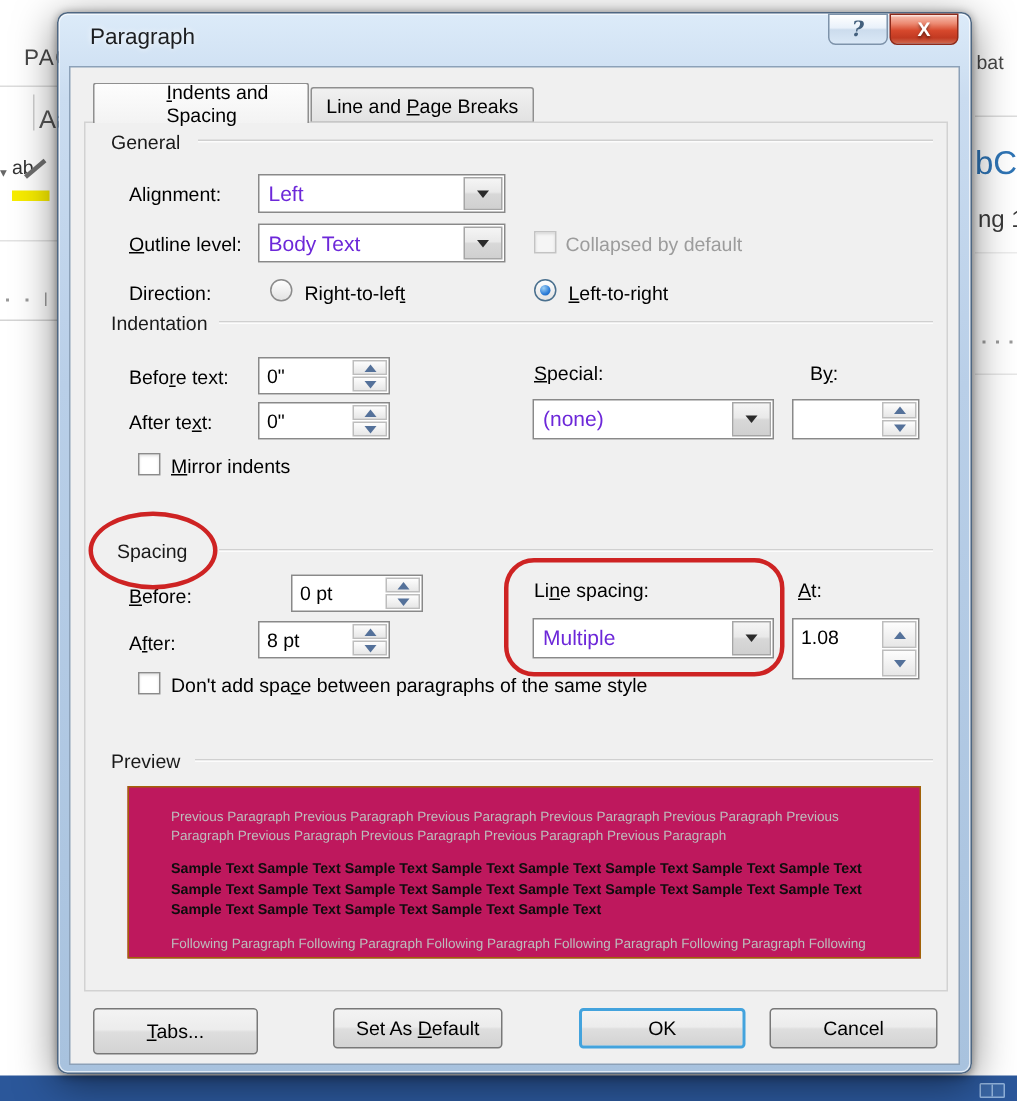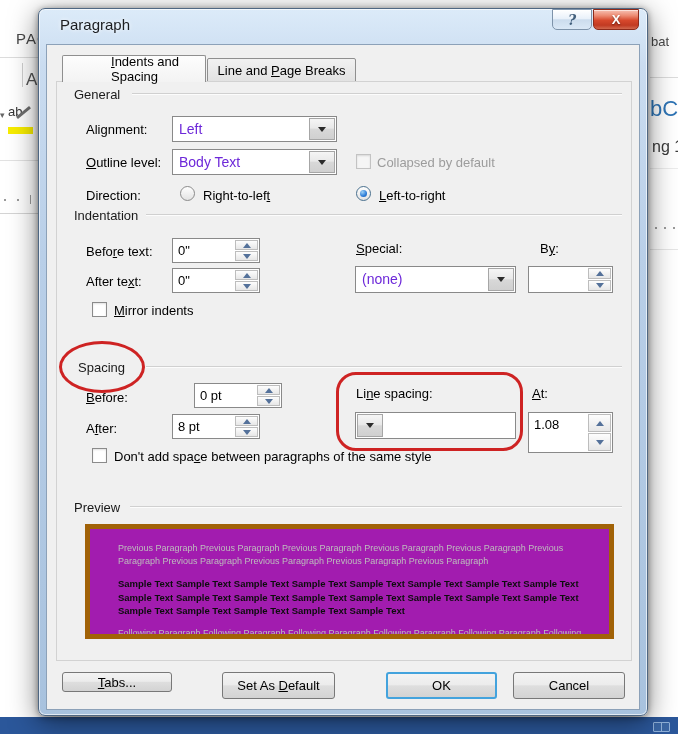--- a/index.html
+++ b/index.html
@@ -71,21 +71,21 @@
 
   
   .checkbox { width:15px; height:15px; background:#fff; border:1px solid #8b8b8b; box-shadow:inset 0 1px 2px rgba(0,0,0,.12); z-index:15; }
   .checkbox.dis { background:#f5f5f5; border-color:#c3c3c3; }
   .radio { width:15px; height:15px; border-radius:50%; background:linear-gradient(#fefefe,#e3e3e3); border:1px solid #8b8b8b; z-index:15; }
   .radio.selected { border-color:#4a708e; }
   .radio.selected::after { content:''; position:absolute; left:3px; top:3px; width:7px; height:7px; border-radius:50%;
     background:radial-gradient(circle at 35% 30%, #9ed1f5, #2c7cd8 60%, #1b5ca8); }
 
   
-  .preview-box { left:85px; top:524px; width:529px; height:115px; background:#a21caf; border:5px solid #a16207; z-index:15;
+  .preview-box { left:85px; top:524px; width:529px; height:115px; background:#be185d; border:1px solid #a16207; z-index:15;
     padding:13px 22px 0 28px; overflow:hidden; }
   .pv-gray { font-size:9px; line-height:13px; color:#bdbdbd; }
   .pv-black { font-size:9.5px; line-height:13.5px; font-weight:600; color:#0d0d0d; margin-top:9px; }
   .pv-gray.follow { margin-top:9px; }
 
   
   .btn { z-index:15; display:flex; align-items:center; justify-content:center; font-size:13px; color:#000;
     background:linear-gradient(180deg,#f3f3f3,#ececec 46%,#dedede 52%,#d3d3d3); border:1px solid #787878; border-radius:3px; }
   .btn.default { border:2px solid #43a3dd; }
 
@@ -249,20 +249,21 @@
     <div class="sbtns">
       <div class="sbtn">
           <div class="tri up"></div>
         </div>
       <div class="sbtn">
           <div class="tri down"></div>
         </div>
     </div>
   </div>
   <div class="abs combo" style="left:355px; top:412px; width:161px; height:27px;">
+    <div class="cval">Multiple</div>
     <div class="cbtn">
         <div class="ctri"></div>
       </div>
   </div>
   <div class="abs spinbox" style="left:528px; top:412px; width:85px; height:41px;">
     <div class="sval">1.08</div>
     <div class="sbtns">
       <div class="sbtn">
           <div class="tri up"></div>
         </div>
@@ -279,21 +280,21 @@
   <div class="abs red-rect"></div>
 
   <div class="abs ghead" style="left:74px; top:500px;">Preview</div>
   <div class="abs etch" style="left:130px; top:506px; width:492px;"></div>
   <div class="abs preview-box">
     <div class="pv-gray">Previous Paragraph Previous Paragraph Previous Paragraph Previous Paragraph Previous Paragraph Previous Paragraph Previous Paragraph Previous Paragraph Previous Paragraph Previous Paragraph</div>
     <div class="pv-black">Sample Text Sample Text Sample Text Sample Text Sample Text Sample Text Sample Text Sample Text Sample Text Sample Text Sample Text Sample Text Sample Text Sample Text Sample Text Sample Text Sample Text Sample Text Sample Text Sample Text Sample Text</div>
     <div class="pv-gray follow">Following Paragraph Following Paragraph Following Paragraph Following Paragraph Following Paragraph Following Paragraph Following Paragraph Following Paragraph Following Paragraph Following Paragraph Following Paragraph Following Paragraph Following Paragraph Following Paragraph Following Paragraph</div>
   </div>
 
-  <div class="abs btn" style="left:62px; top:672px; width:110px; height:20px;">
+  <div class="abs btn" style="left:62px; top:672px; width:110px; height:31px;">
     <span><u>T</u>abs...</span>
   </div>
   <div class="abs btn" style="left:222px; top:672px; width:113px; height:27px;">
     <span>Set As <u>D</u>efault</span>
   </div>
   <div class="abs btn default" style="left:386px; top:672px; width:111px; height:27px;">
     <span>OK</span>
   </div>
   <div class="abs btn" style="left:513px; top:672px; width:112px; height:27px;">
     <span>Cancel</span>

